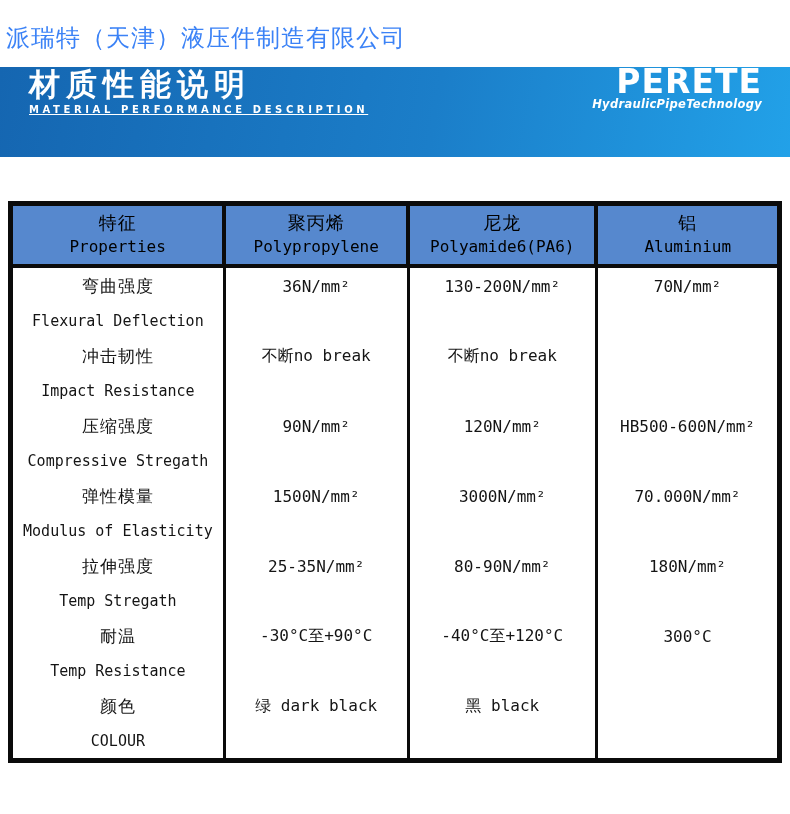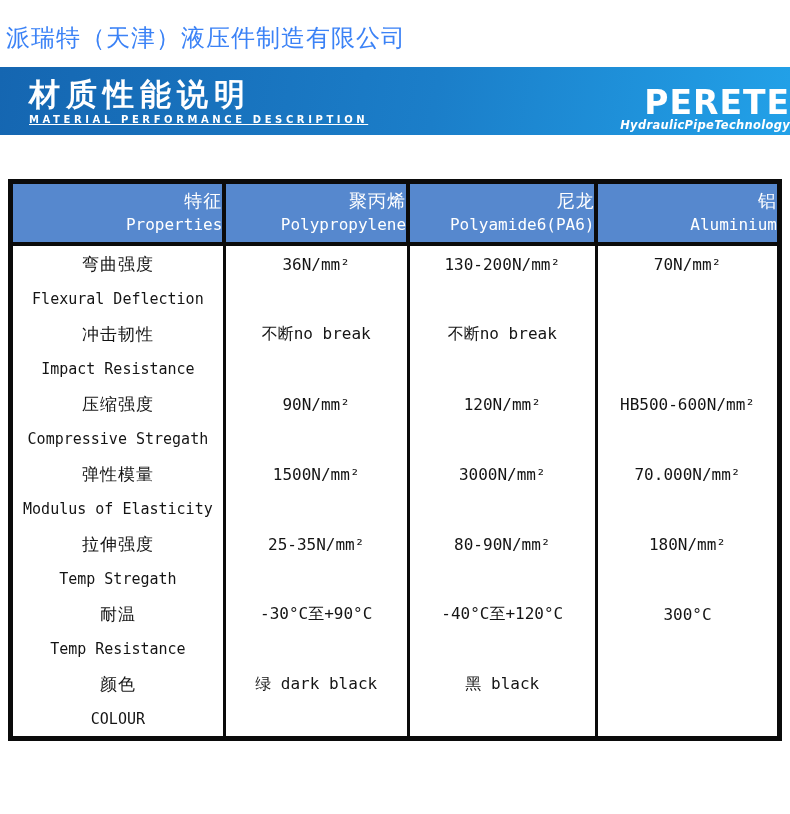--- a/index.html
+++ b/index.html
@@ -14,44 +14,43 @@
     padding: 22px 0 0 6px;
     font-size: 24px;
     color: #3b82f6;
     font-family: "DejaVu Sans", "Liberation Sans", sans-serif;
     letter-spacing: 1px;
     white-space: nowrap;
   }
   
   .banner {
     margin-top: 13px;
-    height: 68px;
+    height: 90px;
     background: linear-gradient(100deg, #1566b1 0%, #1b7ec9 55%, #22a1e8 100%);
     display: flex;
-    align-items: center;
     justify-content: space-between;
     color: #ffffff;
   }
   .banner-titles { padding-left: 29px; }
   .banner-title-zh {
     font-family: "DejaVu Sans", "Liberation Sans", sans-serif;
     font-weight: bold;
     font-size: 31px;
     line-height: 34px;
     letter-spacing: 6px;
   }
   .banner-title-en {
     font-family: "DejaVu Sans", "Liberation Sans", sans-serif;
     font-weight: bold;
     font-size: 10px;
     letter-spacing: 3.6px;
     margin-top: 3px;
     text-decoration: underline;
   }
-  .banner-logo { text-align: right; margin-top: 18px; }
+  .banner-logo { padding-right: 28px; text-align: right; }
   .logo-text {
     font-family: "DejaVu Sans", "Liberation Sans", sans-serif;
     font-weight: bold;
     font-size: 33px;
     line-height: 30px;
     letter-spacing: 1px;
   }
   .logo-tagline {
     font-family: "DejaVu Sans", "Liberation Sans", sans-serif;
     font-weight: bold;
@@ -66,28 +65,27 @@
     border-collapse: collapse;
     table-layout: fixed;
     border: 5px solid #0b0b0b;
   }
   col.c1 { width: 27.8%; }
   col.c2 { width: 23.9%; }
   col.c3 { width: 24.5%; }
   col.c4 { width: 23.8%; }
   th {
     background: #5688ce;
-    color: #ffffff;
+    color: #000000;
     height: 62px;
     font-weight: normal;
     border-left: 4px solid #0b0b0b;
     border-bottom: 4px solid #0b0b0b;
     vertical-align: middle;
     padding-bottom: 2px;
-    text-align: right;
   }
   th:first-child { border-left: none; }
   .th-zh { font-size: 18px; line-height: 26px; letter-spacing: 1px; }
   .th-en { font-size: 16px; line-height: 22px; }
   td {
     border-left: 3px solid #0b0b0b;
     height: 70px;
     vertical-align: top;
     color: #141414;
     text-align: center;

